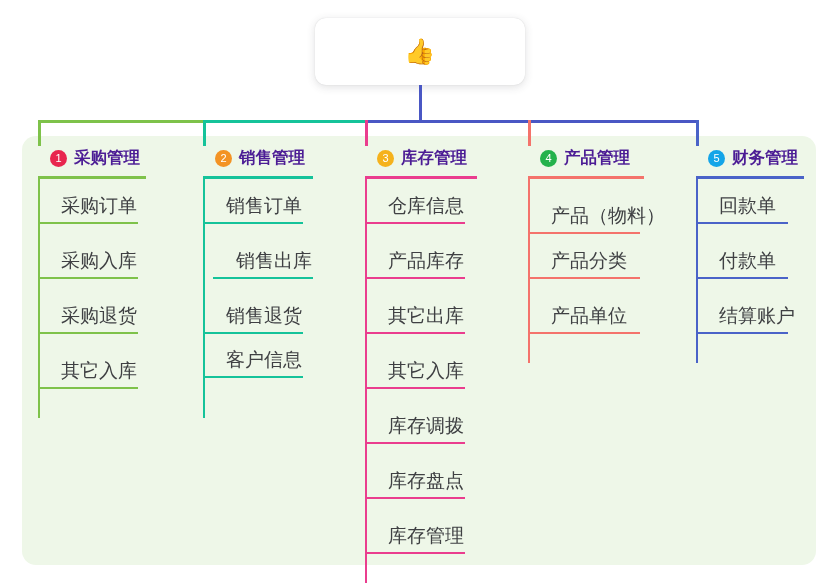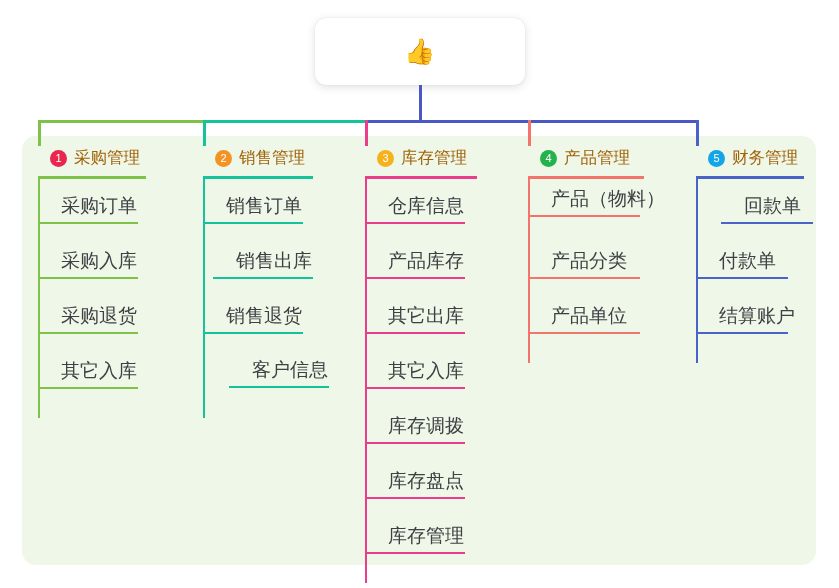--- a/index.html
+++ b/index.html
@@ -38,21 +38,21 @@
   .hline{position:absolute;height:3px;}
 
   
   .col{position:absolute;top:146px;}
   .cat-head{position:relative;display:flex;align-items:center;gap:7px;height:24px;padding-left:12px;}
   .badge{
     width:17px;height:17px;border-radius:50%;
     color:#fff;font-size:11px;line-height:17px;text-align:center;
     flex:0 0 auto;font-weight:400;
   }
-  .cat-name{font-size:16.5px;color:#a16207;white-space:nowrap;}
+  .cat-name{font-size:16.5px;color:#4c1d95;white-space:nowrap;font-weight:bold;}
   .cat-rule{position:absolute;left:0;height:3px;}
 
   
   .spine{position:absolute;width:2px;}
   .leaf{position:absolute;}
   .leaf-text{
     position:absolute;bottom:5px;left:23px;
     font-size:19px;color:#3f4043;white-space:nowrap;
   }
   .leaf-rule{position:absolute;left:0;bottom:0;height:2px;}
@@ -119,21 +119,21 @@
           <div class="leaf-rule" style="width: 100px; background: rgb(21, 195, 154);"></div>
         </div>
         <div class="leaf" style="left: 0px; top: 81px; width: 120px; height: 52px; margin-left: 10px;">
           <span class="leaf-text">销售出库</span>
           <div class="leaf-rule" style="width: 100px; background: rgb(21, 195, 154);"></div>
         </div>
         <div class="leaf" style="left: 0px; top: 136px; width: 120px; height: 52px;">
           <span class="leaf-text">销售退货</span>
           <div class="leaf-rule" style="width: 100px; background: rgb(21, 195, 154);"></div>
         </div>
-        <div class="leaf" style="left: 0px; top: 190px; width: 120px; height: 52px; margin-left: 26px;">
+        <div class="leaf" style="left: 0px; top: 180px; width: 120px; height: 52px;">
           <span class="leaf-text">客户信息</span>
           <div class="leaf-rule" style="width: 100px; background: rgb(21, 195, 154);"></div>
         </div>
       </div>
       <div class="col" style="left: 365px;">
         <div class="cat-head">
           <span class="badge" style="background: rgb(245, 178, 28);">3</span>
           <span class="cat-name">库存管理</span>
         </div>
         <div class="cat-rule" style="top: 30px; width: 112px; background: rgb(234, 61, 142);"></div>
@@ -167,41 +167,41 @@
           <div class="leaf-rule" style="width: 100px; background: rgb(234, 61, 142);"></div>
         </div>
       </div>
       <div class="col" style="left: 528px;">
         <div class="cat-head">
           <span class="badge" style="background: rgb(36, 178, 76);">4</span>
           <span class="cat-name">产品管理</span>
         </div>
         <div class="cat-rule" style="top: 30px; width: 116px; background: rgb(244, 115, 107);"></div>
         <div class="spine" style="left: 0px; top: 30px; height: 187px; background: rgb(244, 115, 107);"></div>
-        <div class="leaf" style="left: 0px; top: 19px; width: 132px; height: 52px;">
+        <div class="leaf" style="left: 0px; top: 36px; width: 132px; height: 52px;">
           <span class="leaf-text">产品（物料）</span>
           <div class="leaf-rule" style="width: 112px; background: rgb(244, 115, 107);"></div>
         </div>
         <div class="leaf" style="left: 0px; top: 81px; width: 132px; height: 52px;">
           <span class="leaf-text">产品分类</span>
           <div class="leaf-rule" style="width: 112px; background: rgb(244, 115, 107);"></div>
         </div>
         <div class="leaf" style="left: 0px; top: 136px; width: 132px; height: 52px;">
           <span class="leaf-text">产品单位</span>
           <div class="leaf-rule" style="width: 112px; background: rgb(244, 115, 107);"></div>
         </div>
       </div>
       <div class="col" style="left: 696px;">
         <div class="cat-head">
           <span class="badge" style="background: rgb(20, 165, 232);">5</span>
           <span class="cat-name">财务管理</span>
         </div>
         <div class="cat-rule" style="top: 30px; width: 108px; background: rgb(74, 99, 200);"></div>
         <div class="spine" style="left: 0px; top: 30px; height: 187px; background: rgb(74, 99, 200);"></div>
-        <div class="leaf" style="left: 0px; top: 26px; width: 112px; height: 52px; margin-left: 25px;">
+        <div class="leaf" style="left: 0px; top: 26px; width: 112px; height: 52px;">
           <span class="leaf-text">回款单</span>
           <div class="leaf-rule" style="width: 92px; background: rgb(74, 99, 200);"></div>
         </div>
         <div class="leaf" style="left: 0px; top: 81px; width: 112px; height: 52px;">
           <span class="leaf-text">付款单</span>
           <div class="leaf-rule" style="width: 92px; background: rgb(74, 99, 200);"></div>
         </div>
         <div class="leaf" style="left: 0px; top: 136px; width: 112px; height: 52px;">
           <span class="leaf-text">结算账户</span>
           <div class="leaf-rule" style="width: 92px; background: rgb(74, 99, 200);"></div>

